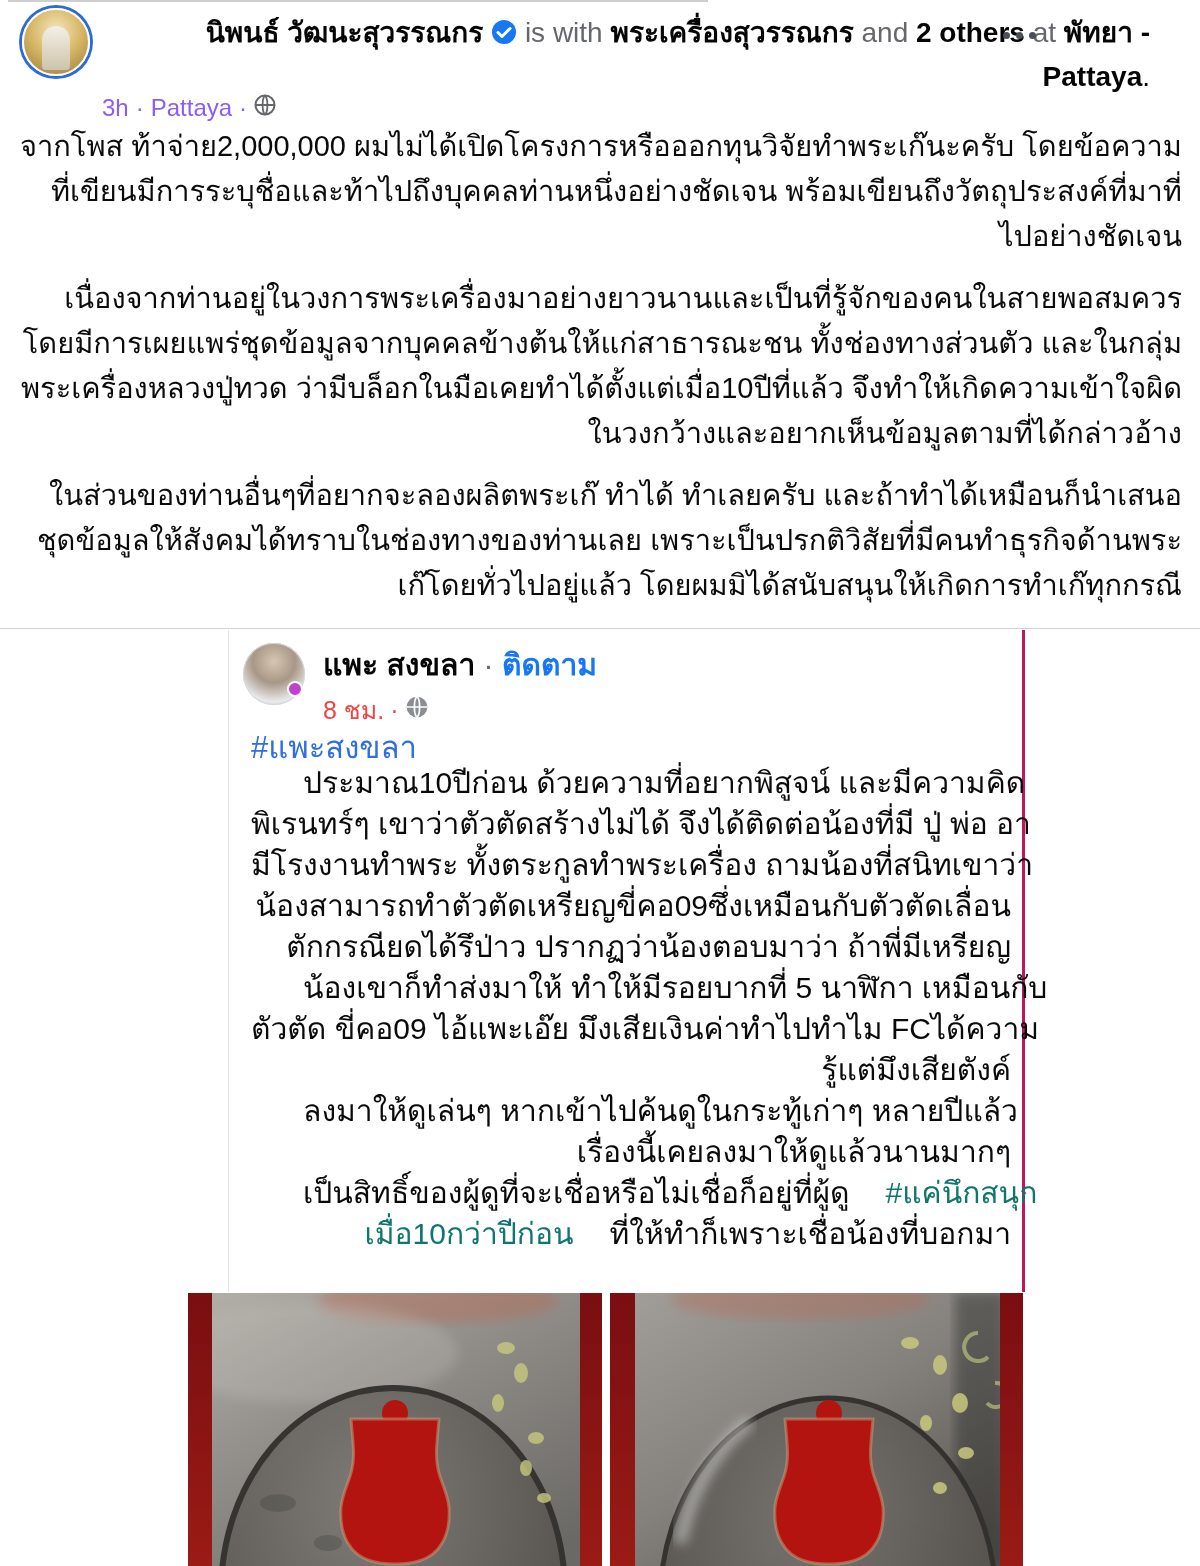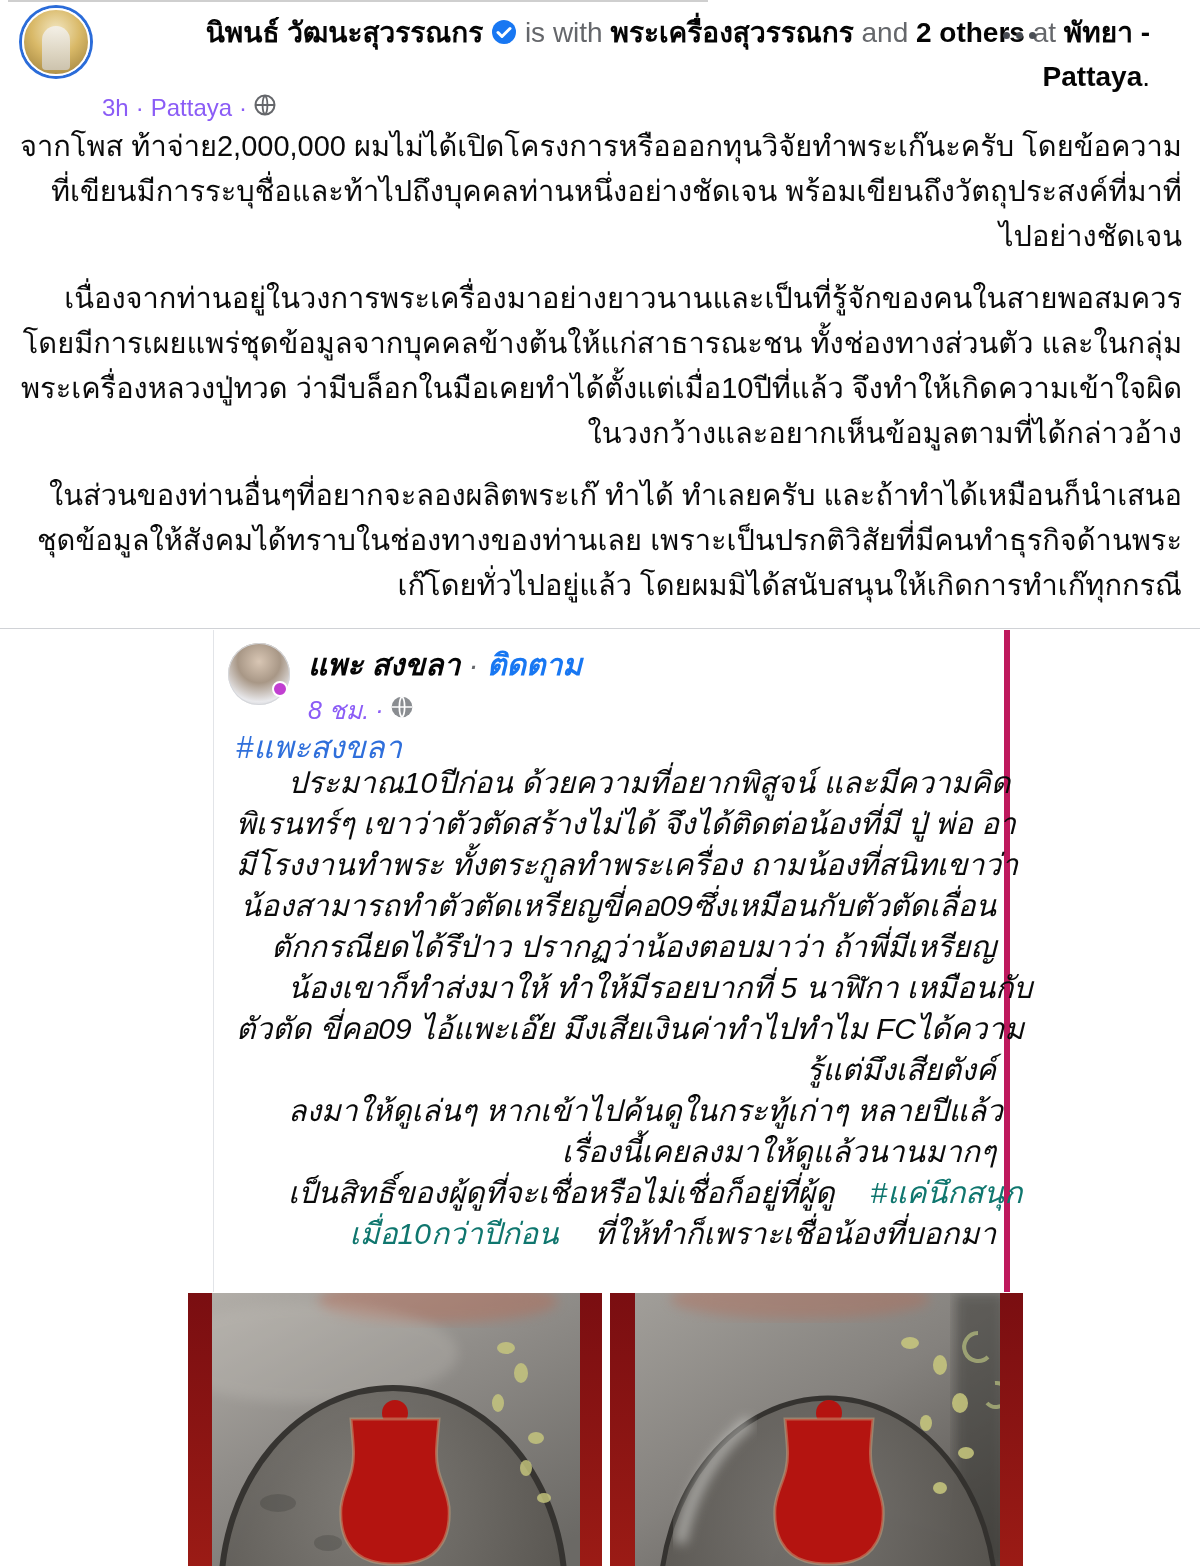--- a/index.html
+++ b/index.html
@@ -23,30 +23,30 @@
   .more-dots { position:absolute; top:26px; right:26px; display:flex; gap:6px; padding:6px; cursor:pointer; }
   .more-dots i { width:7px; height:7px; border-radius:50%; background:#4b4f56; }
 
   
   .post-body { position:absolute; top:124px; left:20px; width:1162px; font-size:29px; line-height:45px; color:#0b0b0b; }
   .post-body p { margin-bottom:17px; white-space:pre-line; }
 
   
   .attachment { position:absolute; top:628px; left:0; width:1200px; height:938px; background:#fff;
                 border-top:1px solid #d0d2d6; }
-  .inner-card { position:absolute; top:1px; left:213px; width:797px; height:662px; background:#fff;
-                border-left:1px solid #e2e4e8; border-right:6px solid #be185d;font-style:italic; }
+  .inner-card { position:absolute; top:1px; left:228px; width:797px; height:662px; background:#fff;
+                border-left:1px solid #e2e4e8; border-right:3px solid #be185d; }
   .avatar-embed { position:absolute; top:13px; left:14px; width:62px; height:62px; border-radius:50%;
                   background:radial-gradient(circle at 50% 30%, #d8c6b4 0%, #a89786 40%, #e9e9ec 75%, #b9bcc2 100%);
                   box-shadow:inset 0 0 0 1px #d5d7db; }
   .avatar-embed .badge-dot { position:absolute; right:2px; bottom:8px; width:16px; height:16px; border-radius:50%;
                   background:#c13fd1; border:2px solid #fff; }
   .embed-name-row { position:absolute; top:18px; left:94px; font-size:30px; line-height:34px; color:#050505; white-space:nowrap; }
   .embed-name-row .follow { color:#1877f2; font-weight:bold; }
-  .embed-meta { position:absolute; top:60px; left:94px; font-size:25px; color:#8b5cf6; display:flex; align-items:center; gap:6px; }
+  .embed-meta { position:absolute; top:60px; left:94px; font-size:25px; color:#ef4444; display:flex; align-items:center; gap:6px; }
   .embed-hashtag { position:absolute; top:92px; left:22px; font-size:31px; color:#2f6fdb; }
   .embed-body { position:absolute; top:132px; left:22px; width:760px; font-size:30px; line-height:41px; color:#0a0a0a; }
   .eline { height:41px; white-space:nowrap; }
   .elink { color:#0f766e; }
   .indent { padding-left:52px; }
   .gap { margin-left:36px; }
 
   
   .photos { position:absolute; top:664px; left:188px; display:flex; gap:8px; }
   .photo { width:414px; height:274px; overflow:hidden; position:relative; cursor:pointer; }

